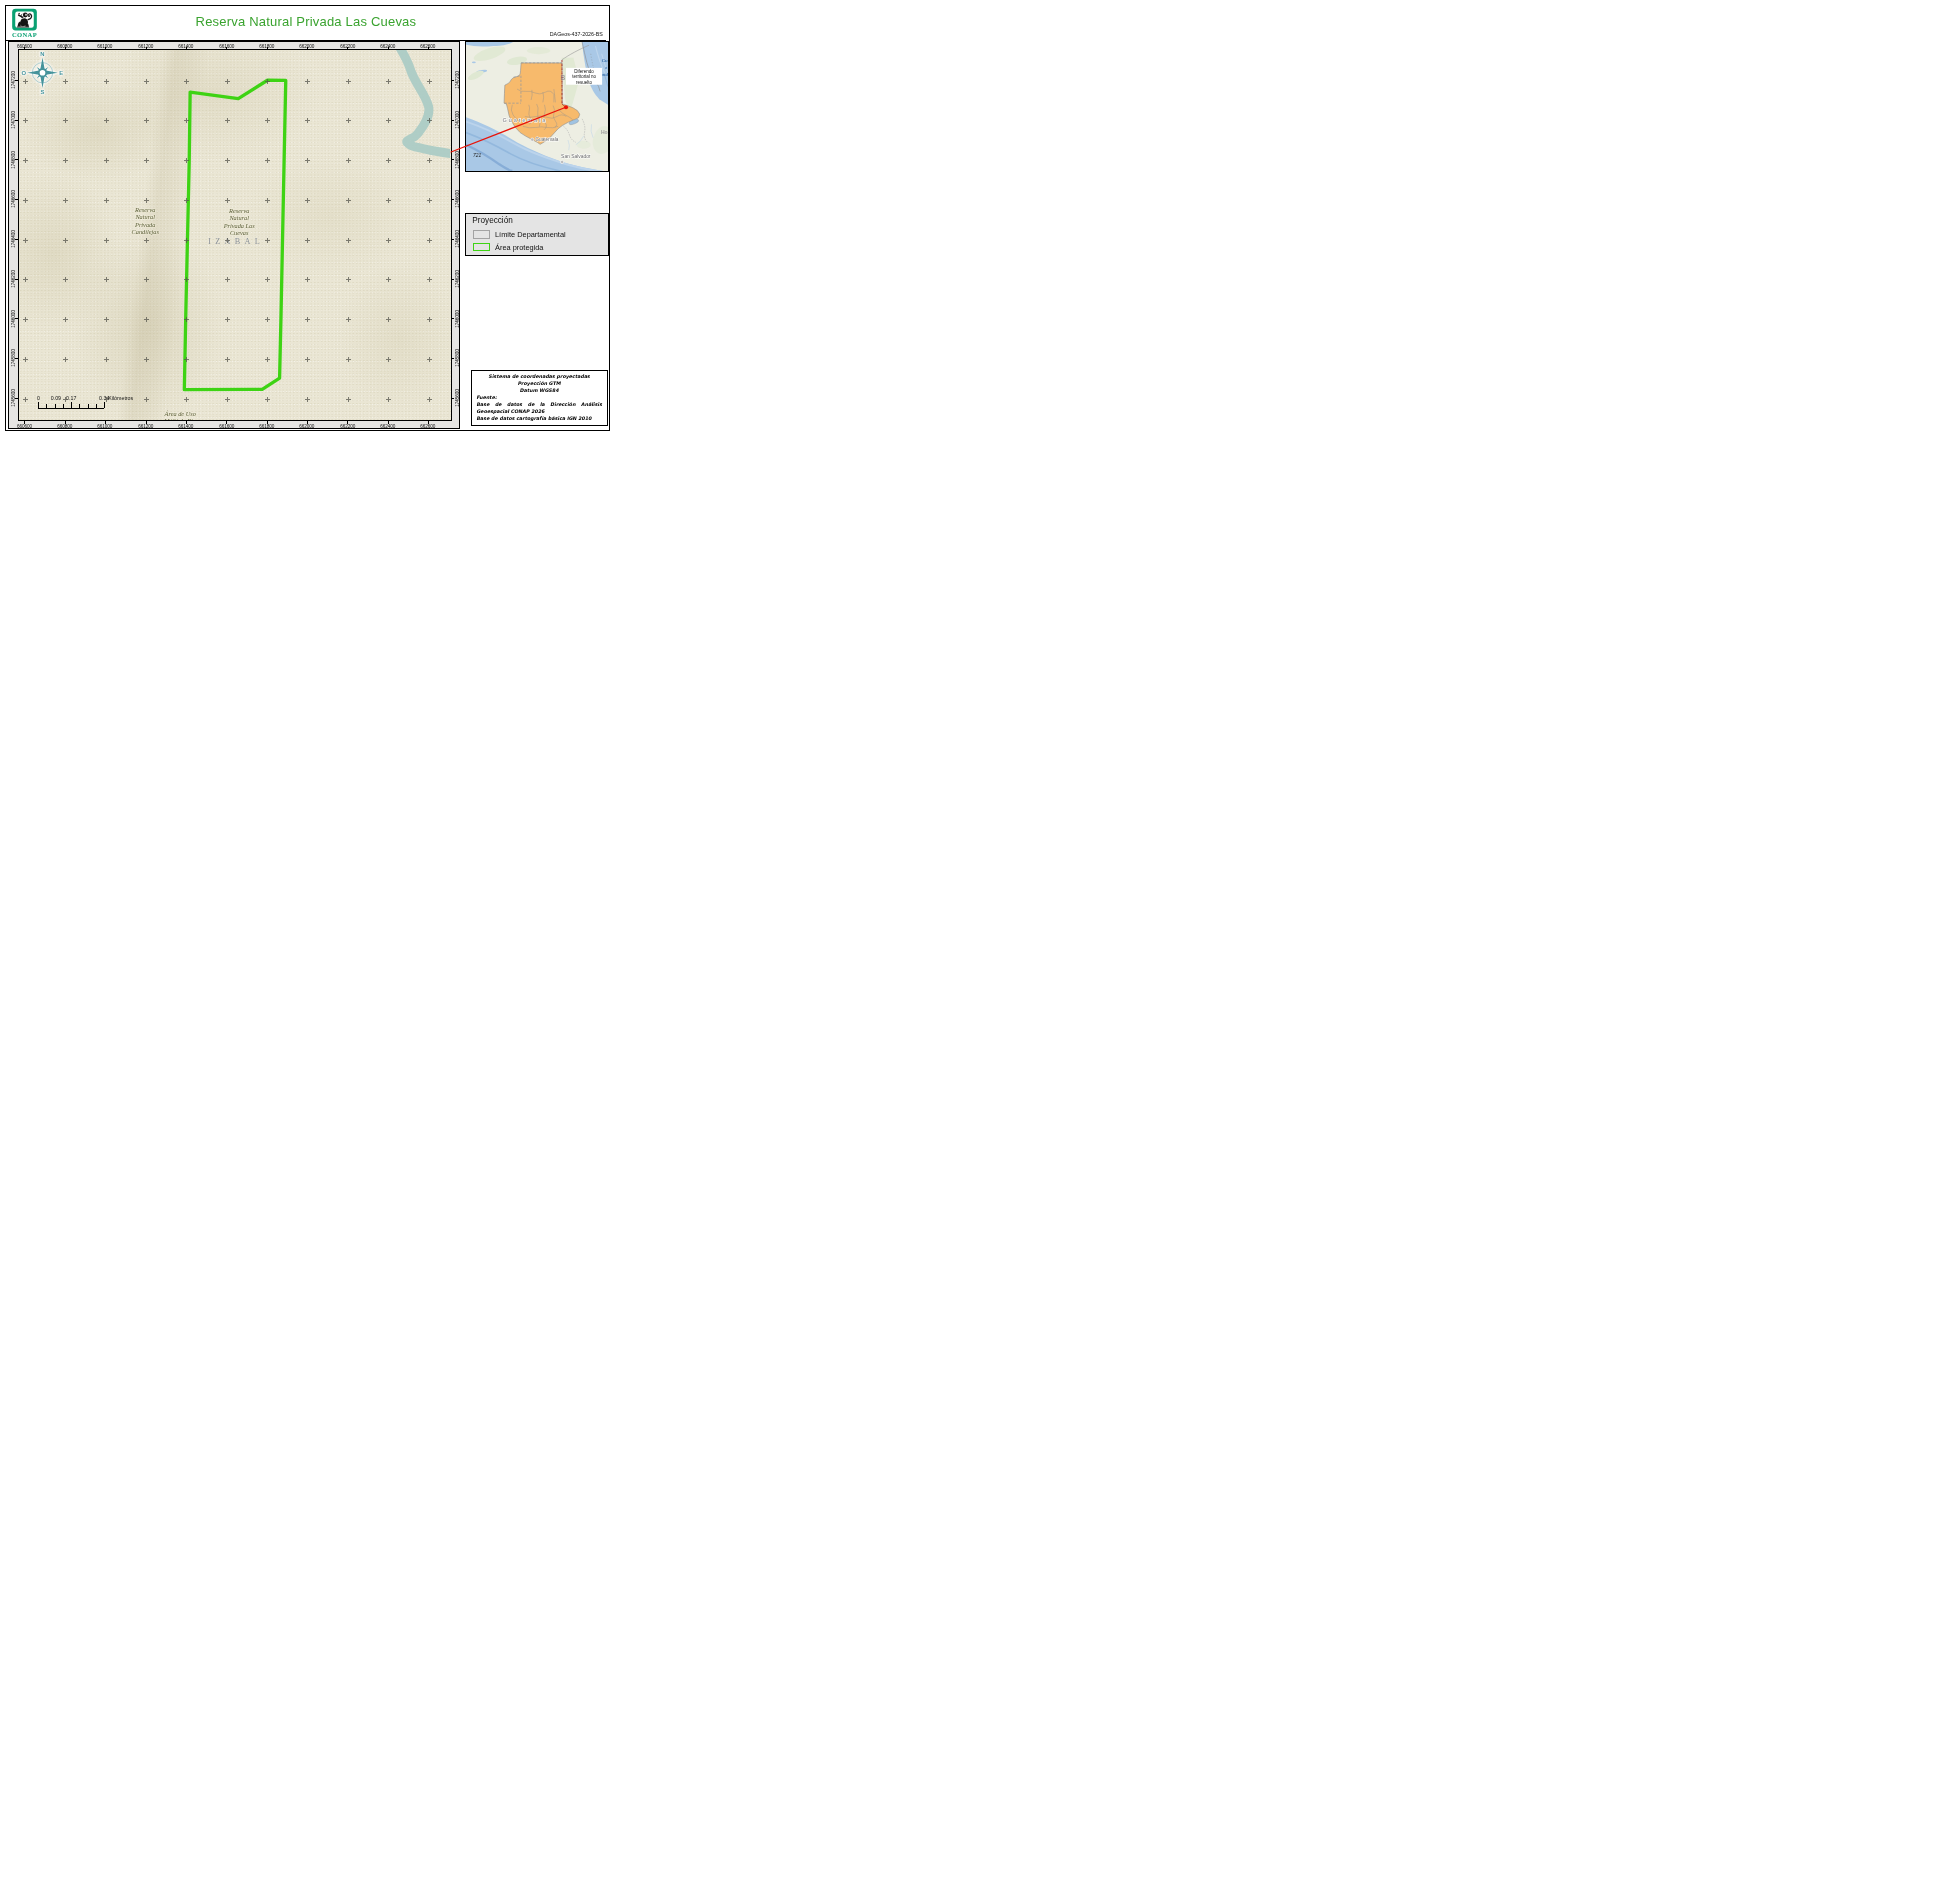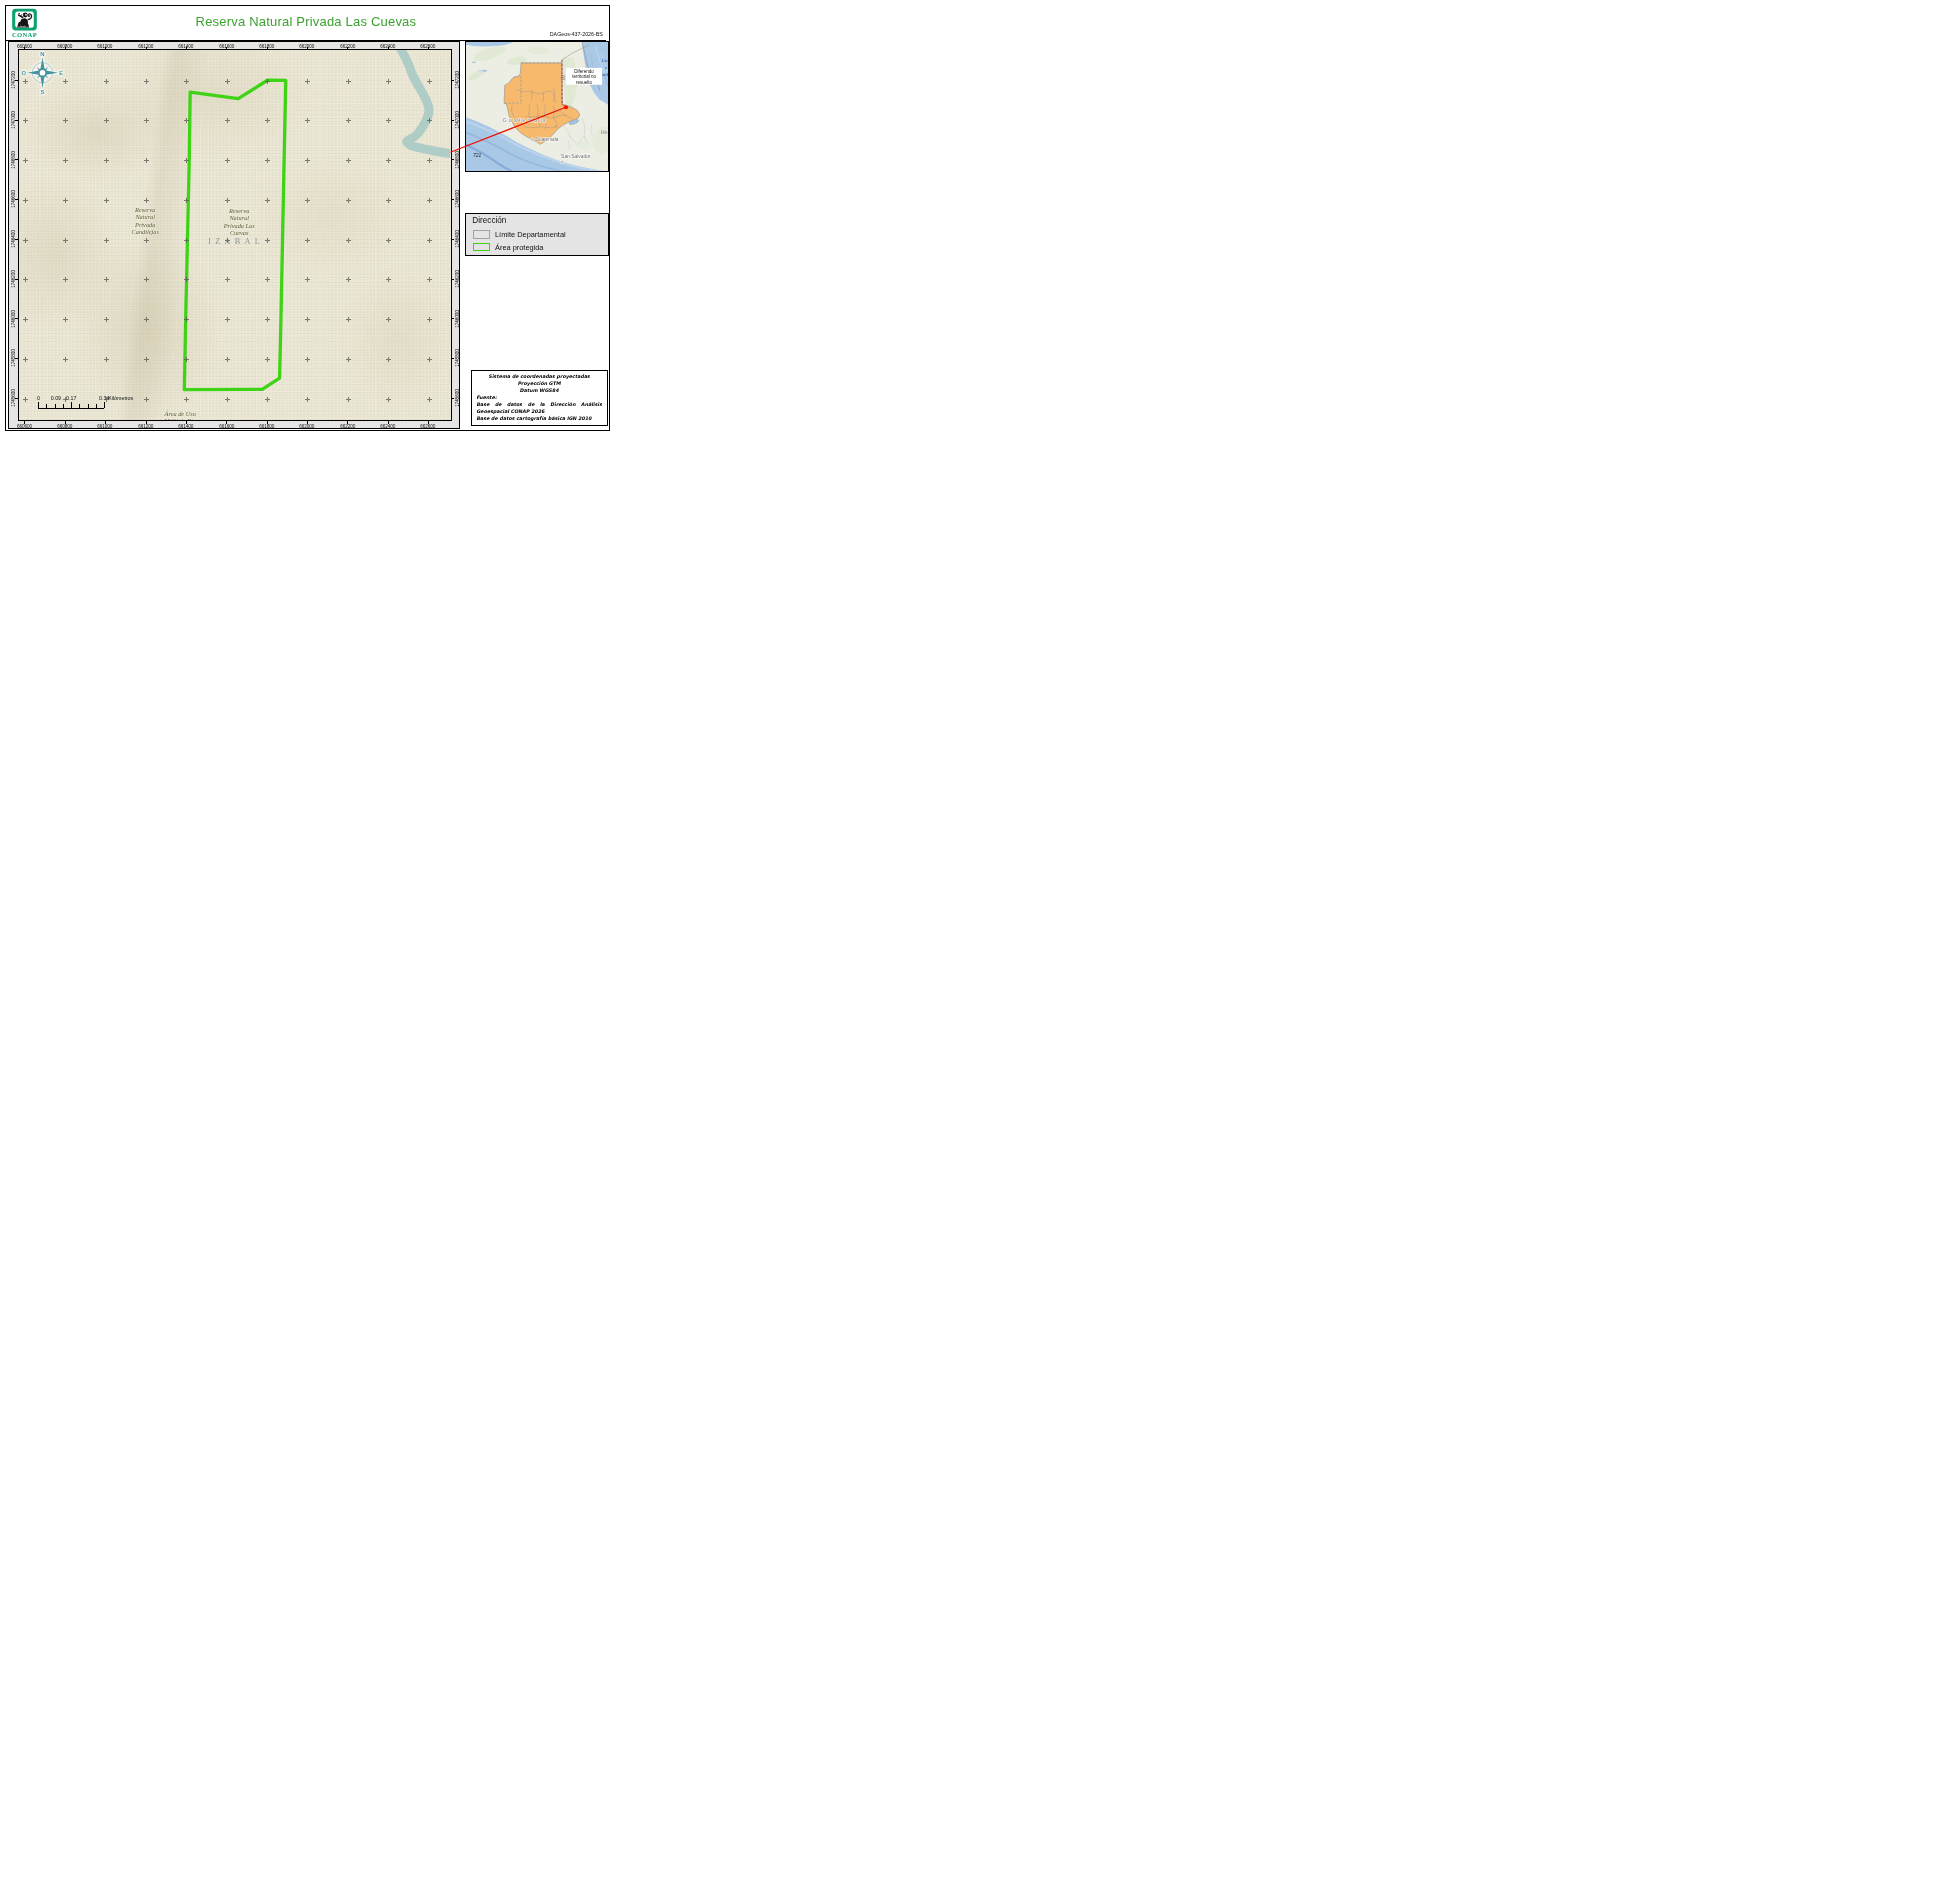--- a/index.html
+++ b/index.html
@@ -433,21 +433,21 @@
       <path d="M244.7,158 q4,6 10,7 q5,1 0,4" fill="none" stroke="#9c1210" stroke-width="1.5"></path>
       <circle cx="255" cy="166.5" r="5.2" fill="#e8130a"></circle>
     </svg>
   </div>
 
   <svg class="abs" id="redline" viewBox="0 0 1568 1111" width="613" height="434">
     <line x1="1154" y1="389" x2="1448" y2="274.5" stroke="#e81309" stroke-width="3.2" stroke-linecap="round"></line>
   </svg>
 
   <div class="abs" id="legend">
-    <div class="abs leg-title">Dirección</div>
+    <div class="abs leg-title">Proyección</div>
     <div class="leg-row" style="top:16.4px;">
       <span class="leg-swatch" style="border:1.2px solid #a3a3a3;"></span>
       <span class="leg-lab">Límite Departamental</span>
     </div>
     <div class="leg-row" style="top:29px;">
       <span class="leg-swatch" style="border:1.6px solid #3ed314;"></span>
       <span class="leg-lab">Área protegida</span>
     </div>
   </div>
 

